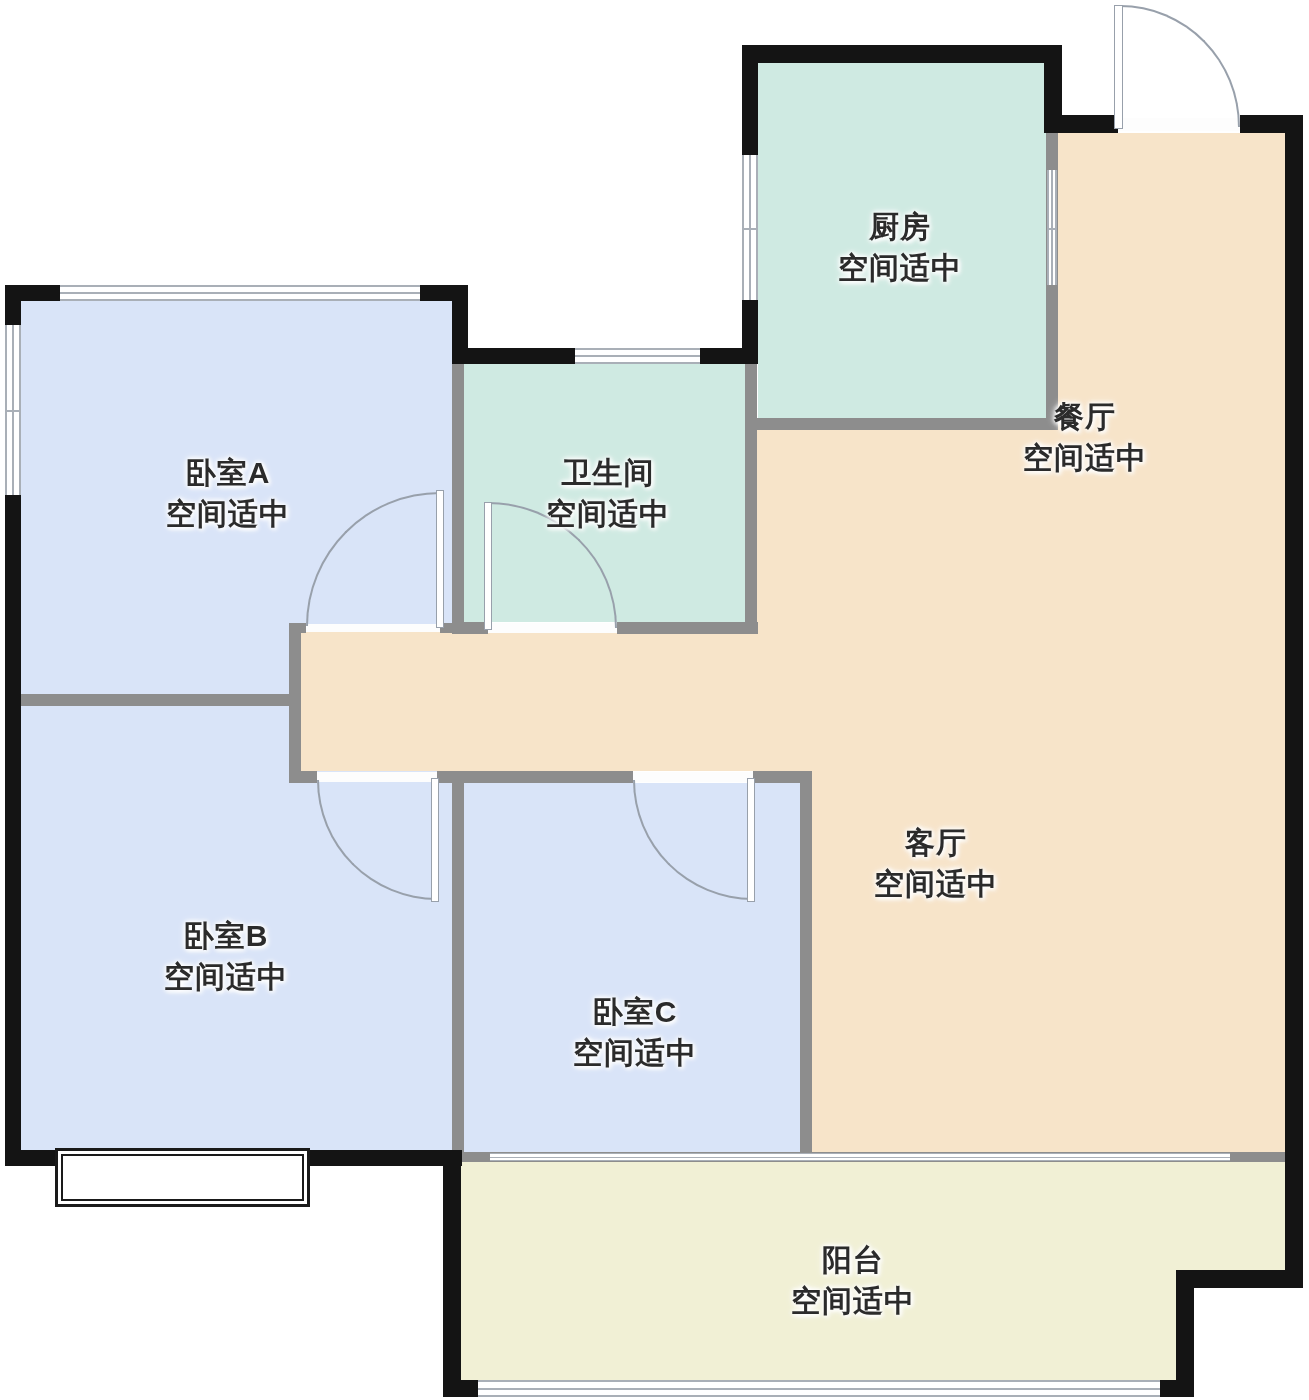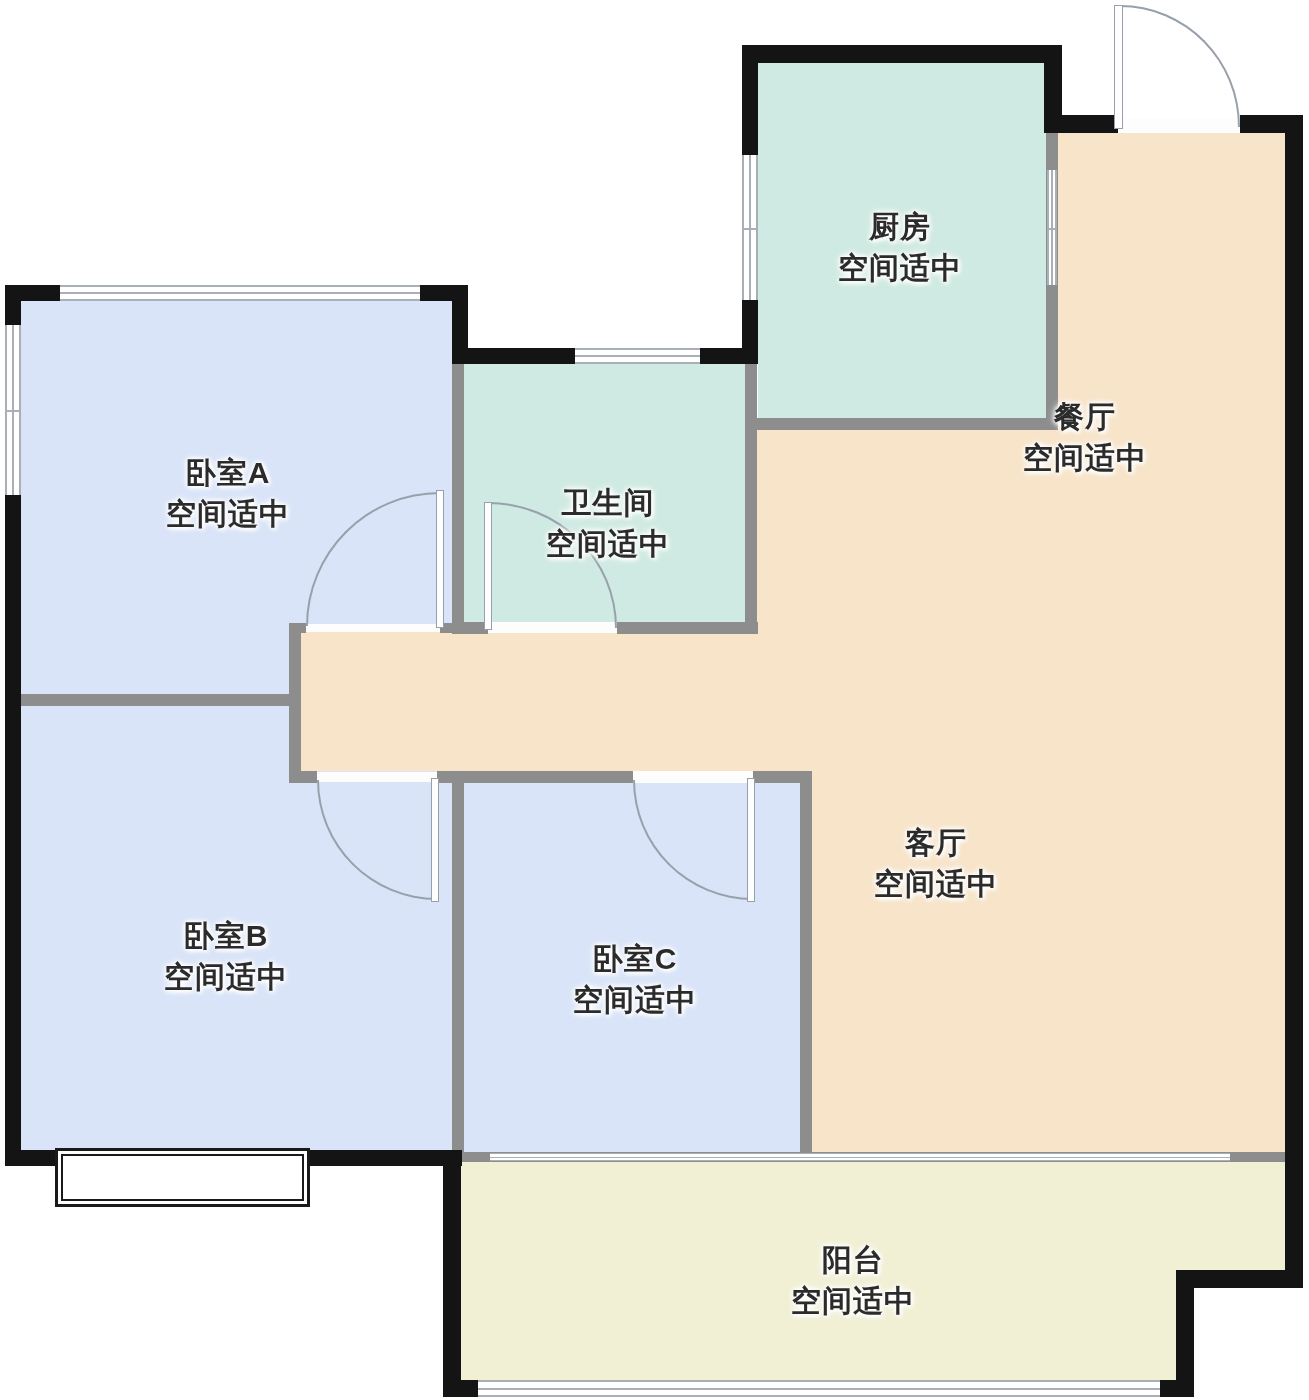--- a/index.html
+++ b/index.html
@@ -112,25 +112,25 @@
   <div class="leaf" style="left:1114px;top:5px;width:9px;height:124px"></div>
 
   <div class="room-label" style="left:228px;top:452px">
     <div>卧室A</div>
     <div>空间适中</div>
   </div>
   <div class="room-label" style="left:226px;top:915px">
     <div>卧室B</div>
     <div>空间适中</div>
   </div>
-  <div class="room-label" style="left:635px;top:938px">
+  <div class="room-label" style="left:635px;top:991px">
     <div>卧室C</div>
     <div>空间适中</div>
   </div>
-  <div class="room-label" style="left:608px;top:482px">
+  <div class="room-label" style="left:608px;top:452px">
     <div>卫生间</div>
     <div>空间适中</div>
   </div>
   <div class="room-label" style="left:900px;top:206px">
     <div>厨房</div>
     <div>空间适中</div>
   </div>
   <div class="room-label" style="left:1085px;top:396px">
     <div>餐厅</div>
     <div>空间适中</div>

